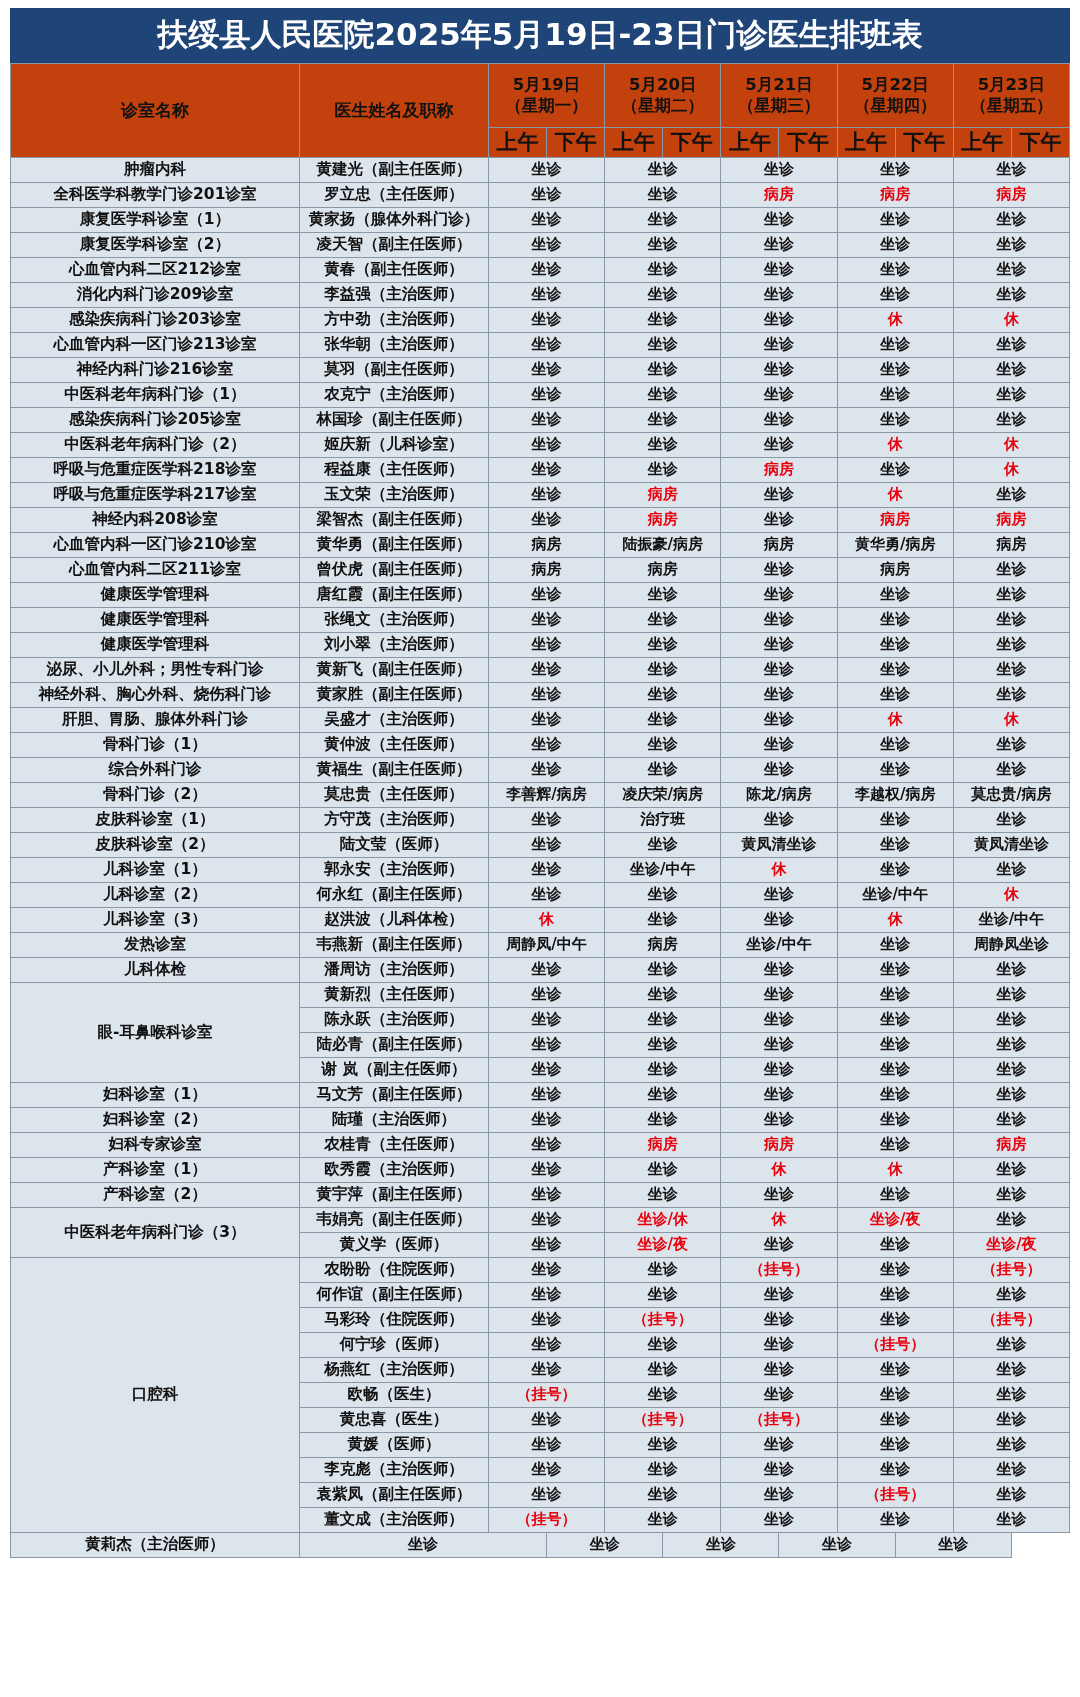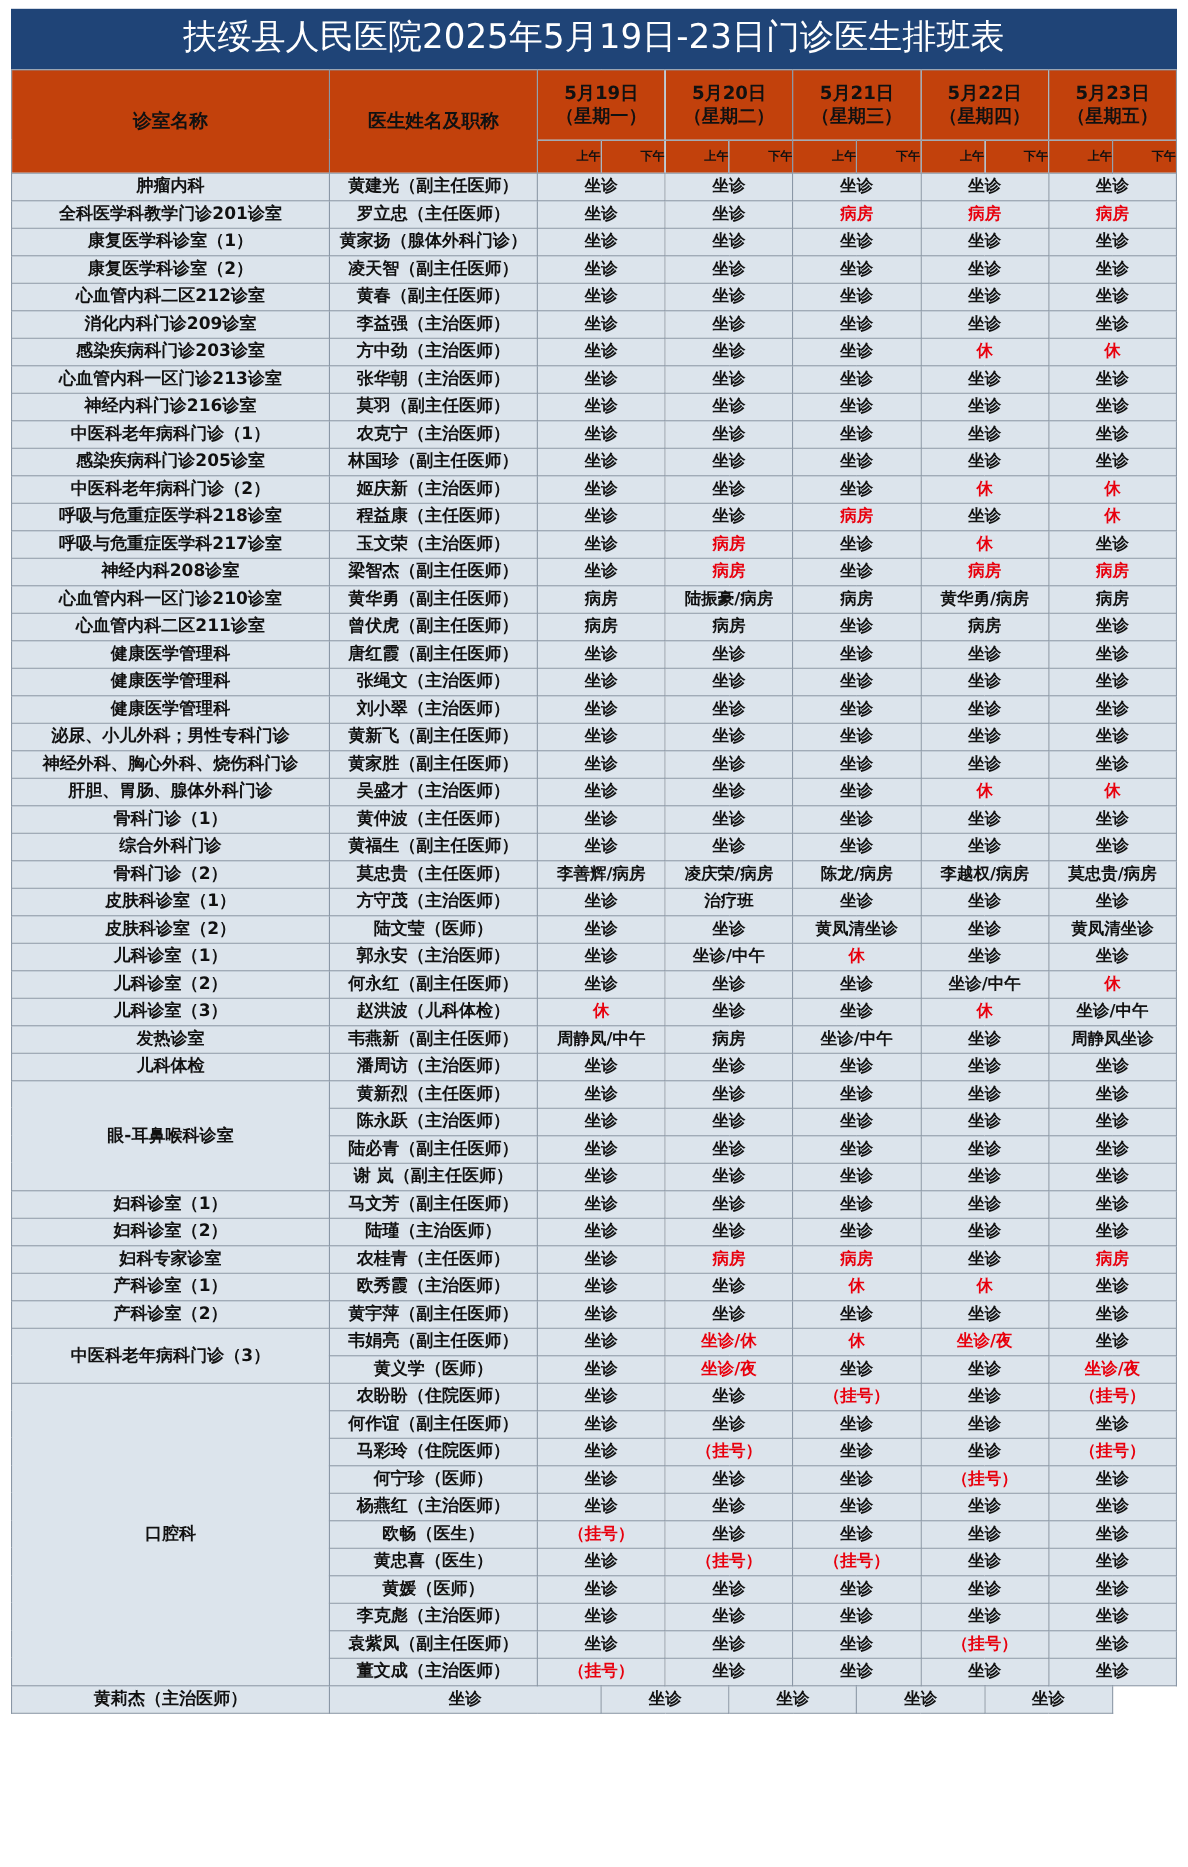--- a/index.html
+++ b/index.html
@@ -12,21 +12,21 @@
   #sheet{
     width:1080px;
     box-sizing:border-box;
     padding:8px 10px 10px 10px;
     background:#ffffff;
   }
   .title-bar{
     background:#1f4477;
     color:#ffffff;
     font-size:31px;
-    font-weight:normal;
+    font-weight:bold;
     text-align:center;
     letter-spacing:0px;
     padding:9px 0 11px 0;
     line-height:1.12;
     box-sizing:border-box;
   }
   table{
     border-collapse:collapse;
     width:1060px;
     table-layout:fixed;
@@ -46,21 +46,21 @@
   }
   thead th{
     background:#c2410c;
     font-size:16px;
   }
   th.hdr-room{width:288px;height:93px;font-size:17px;margin-left:47px;}
   th.hdr-doc{width:188px;font-size:17px;}
   th.hdr-day{height:63px;font-size:16.5px;}
   th.hdr-day .d1{display:block;}
   th.hdr-day .d2{display:block;margin-top:3px;}
-  th.hdr-half{height:29px;font-size:11px;width:58px;text-align:right;}
+  th.hdr-half{height:29px;font-size:21px;width:58px;}
   td.room{font-size:15.5px;}
   td.doc{font-size:15.5px;}
   td.val{font-size:15px;}
   td.val.red{color:#e8000d;}
   tbody tr{height:25px;}
   td.room, td.doc{background:#dce4ec;}
 </style>
 </head>
 <body>
 
@@ -202,21 +202,21 @@
           <td class="room">感染疾病科门诊205诊室</td>
           <td class="doc">林国珍（副主任医师）</td>
           <td class="val" colspan="2">坐诊</td>
           <td class="val" colspan="2">坐诊</td>
           <td class="val" colspan="2">坐诊</td>
           <td class="val" colspan="2">坐诊</td>
           <td class="val" colspan="2">坐诊</td>
         </tr>
         <tr>
           <td class="room">中医科老年病科门诊（2）</td>
-          <td class="doc">姬庆新（主治医师）</td>
+          <td class="doc">姬庆新（儿科诊室）</td>
           <td class="val" colspan="2">坐诊</td>
           <td class="val" colspan="2">坐诊</td>
           <td class="val" colspan="2">坐诊</td>
           <td class="val red" colspan="2">休</td>
           <td class="val red" colspan="2">休</td>
         </tr>
         <tr>
           <td class="room">呼吸与危重症医学科218诊室</td>
           <td class="doc">程益康（主任医师）</td>
           <td class="val" colspan="2">坐诊</td>

